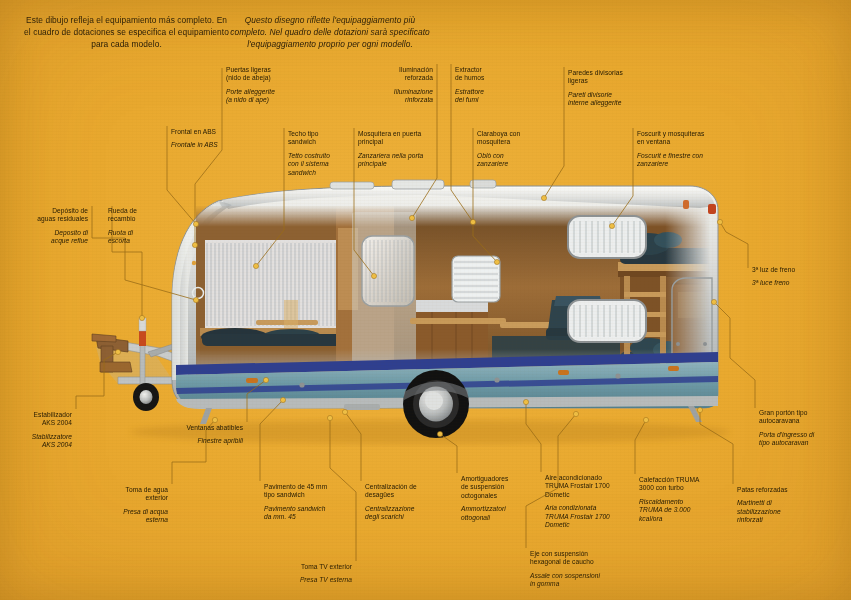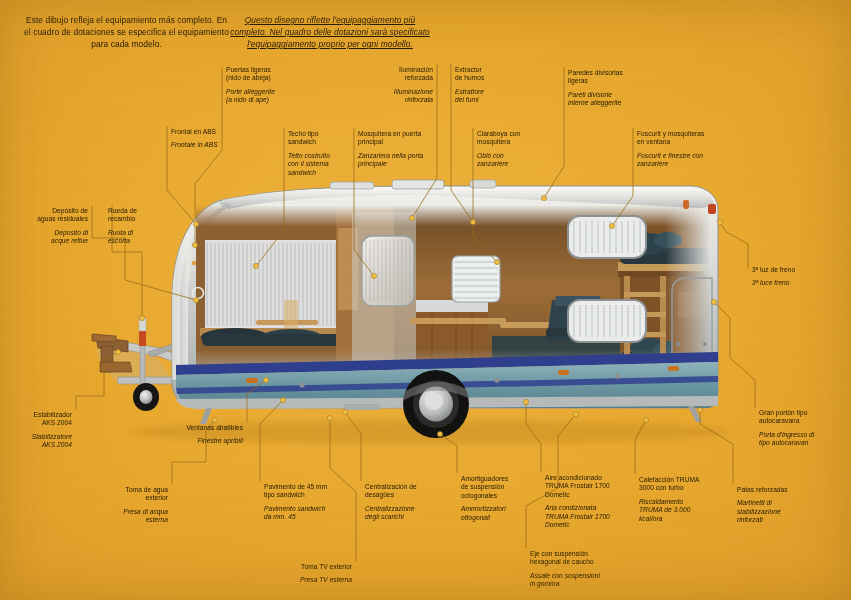--- a/index.html
+++ b/index.html
@@ -33,21 +33,21 @@
   
   .intro {
     position: absolute;
     font-size: 8.4px;
     line-height: 12.1px;
     color: #231a08;
     letter-spacing: .07px;
     text-align: center;
   }
   #intro-es { left: 24px; top: 14px; width: 205px; }
-  #intro-it { left: 226px; top: 14px; width: 208px; font-style: italic; text-decoration: underline; }
+  #intro-it { left: 226px; top: 14px; width: 208px; font-style: italic; }
 
   
   #leaders { position:absolute; inset:0; }
 
   
   .callout { position: absolute; color: #221903; }
   .callout .es { font-size: 6.6px; line-height: 8.4px; letter-spacing: .05px; }
   .callout .it { font-size: 6.6px; line-height: 8.4px; font-style: italic; margin-top: 5px; letter-spacing: .05px; }
   .ar { text-align: right; }
   .al { text-align: left; }

